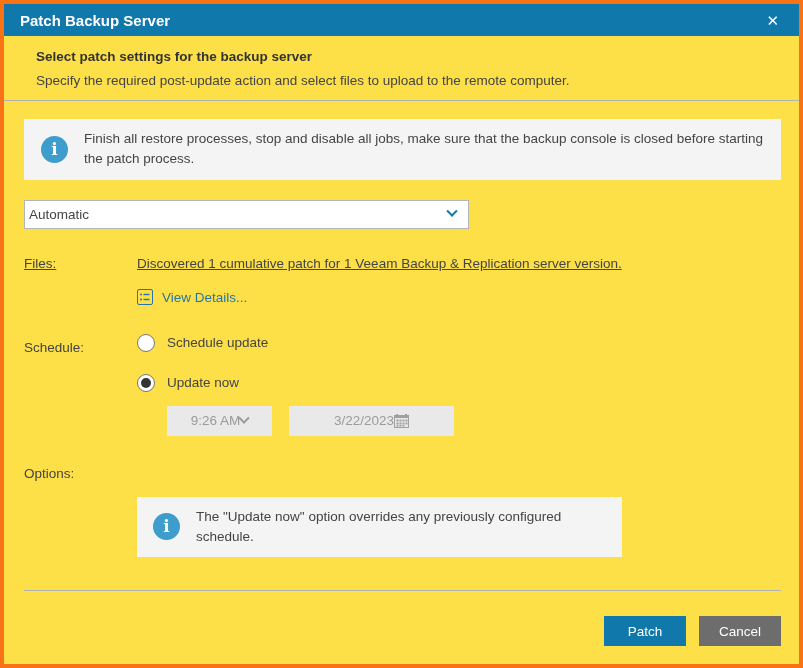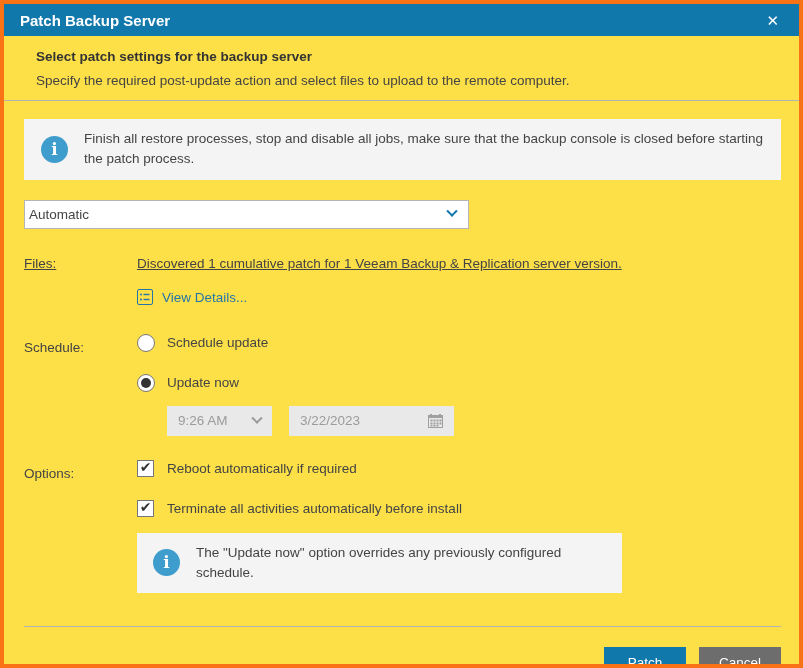--- a/index.html
+++ b/index.html
@@ -82,21 +82,21 @@
     width: 18px; height: 18px; border-radius: 50%;
     border: 1px solid #767676; background: #fff;
     display: flex; align-items: center; justify-content: center;
   }
   .radio.on::after {
     content: ""; width: 10px; height: 10px; border-radius: 50%; background: #333;
   }
   .sched-fields { margin: 14px 0 0 30px; display: flex; gap: 17px; }
   .dis-field {
     height: 30px; background: #e9e9e9; color: #9b9b9b;
-    display: flex; align-items: center; justify-content: space-between;
+    display: flex; align-items: center; justify-content: center;
     padding: 0 11px;
   }
   .dis-field.time { width: 105px; }
   .dis-field.date { width: 165px; }
   
   .row.options { margin-top: 24px; }
   .check-row { display: flex; align-items: center; gap: 13px; cursor: pointer; }
   .check-row + .check-row { margin-top: 23px; }
   .checkbox {
     width: 17px; height: 17px;
@@ -204,30 +204,20 @@
                   <rect x="8.5" y="11" width="2" height="1.5"></rect>
               </g>
             </svg>
           </div>
         </div>
       </div>
     </div>
 
     <div class="row options">
       <span class="row-label">Options:</span>
-      <div>
-        <div class="check-row">
-          <span class="checkbox on"></span>
-          <span>Reboot automatically if required</span>
-        </div>
-        <div class="check-row">
-          <span class="checkbox on"></span>
-          <span>Terminate all activities automatically before install</span>
-        </div>
-      </div>
     </div>
 
     <div class="infobox bottom">
       <span class="info-icon">i</span>
       <span class="info-text">The "Update now" option overrides any previously configured schedule.</span>
     </div>
 
     <div class="footer-sep"></div>
   </div>
 

